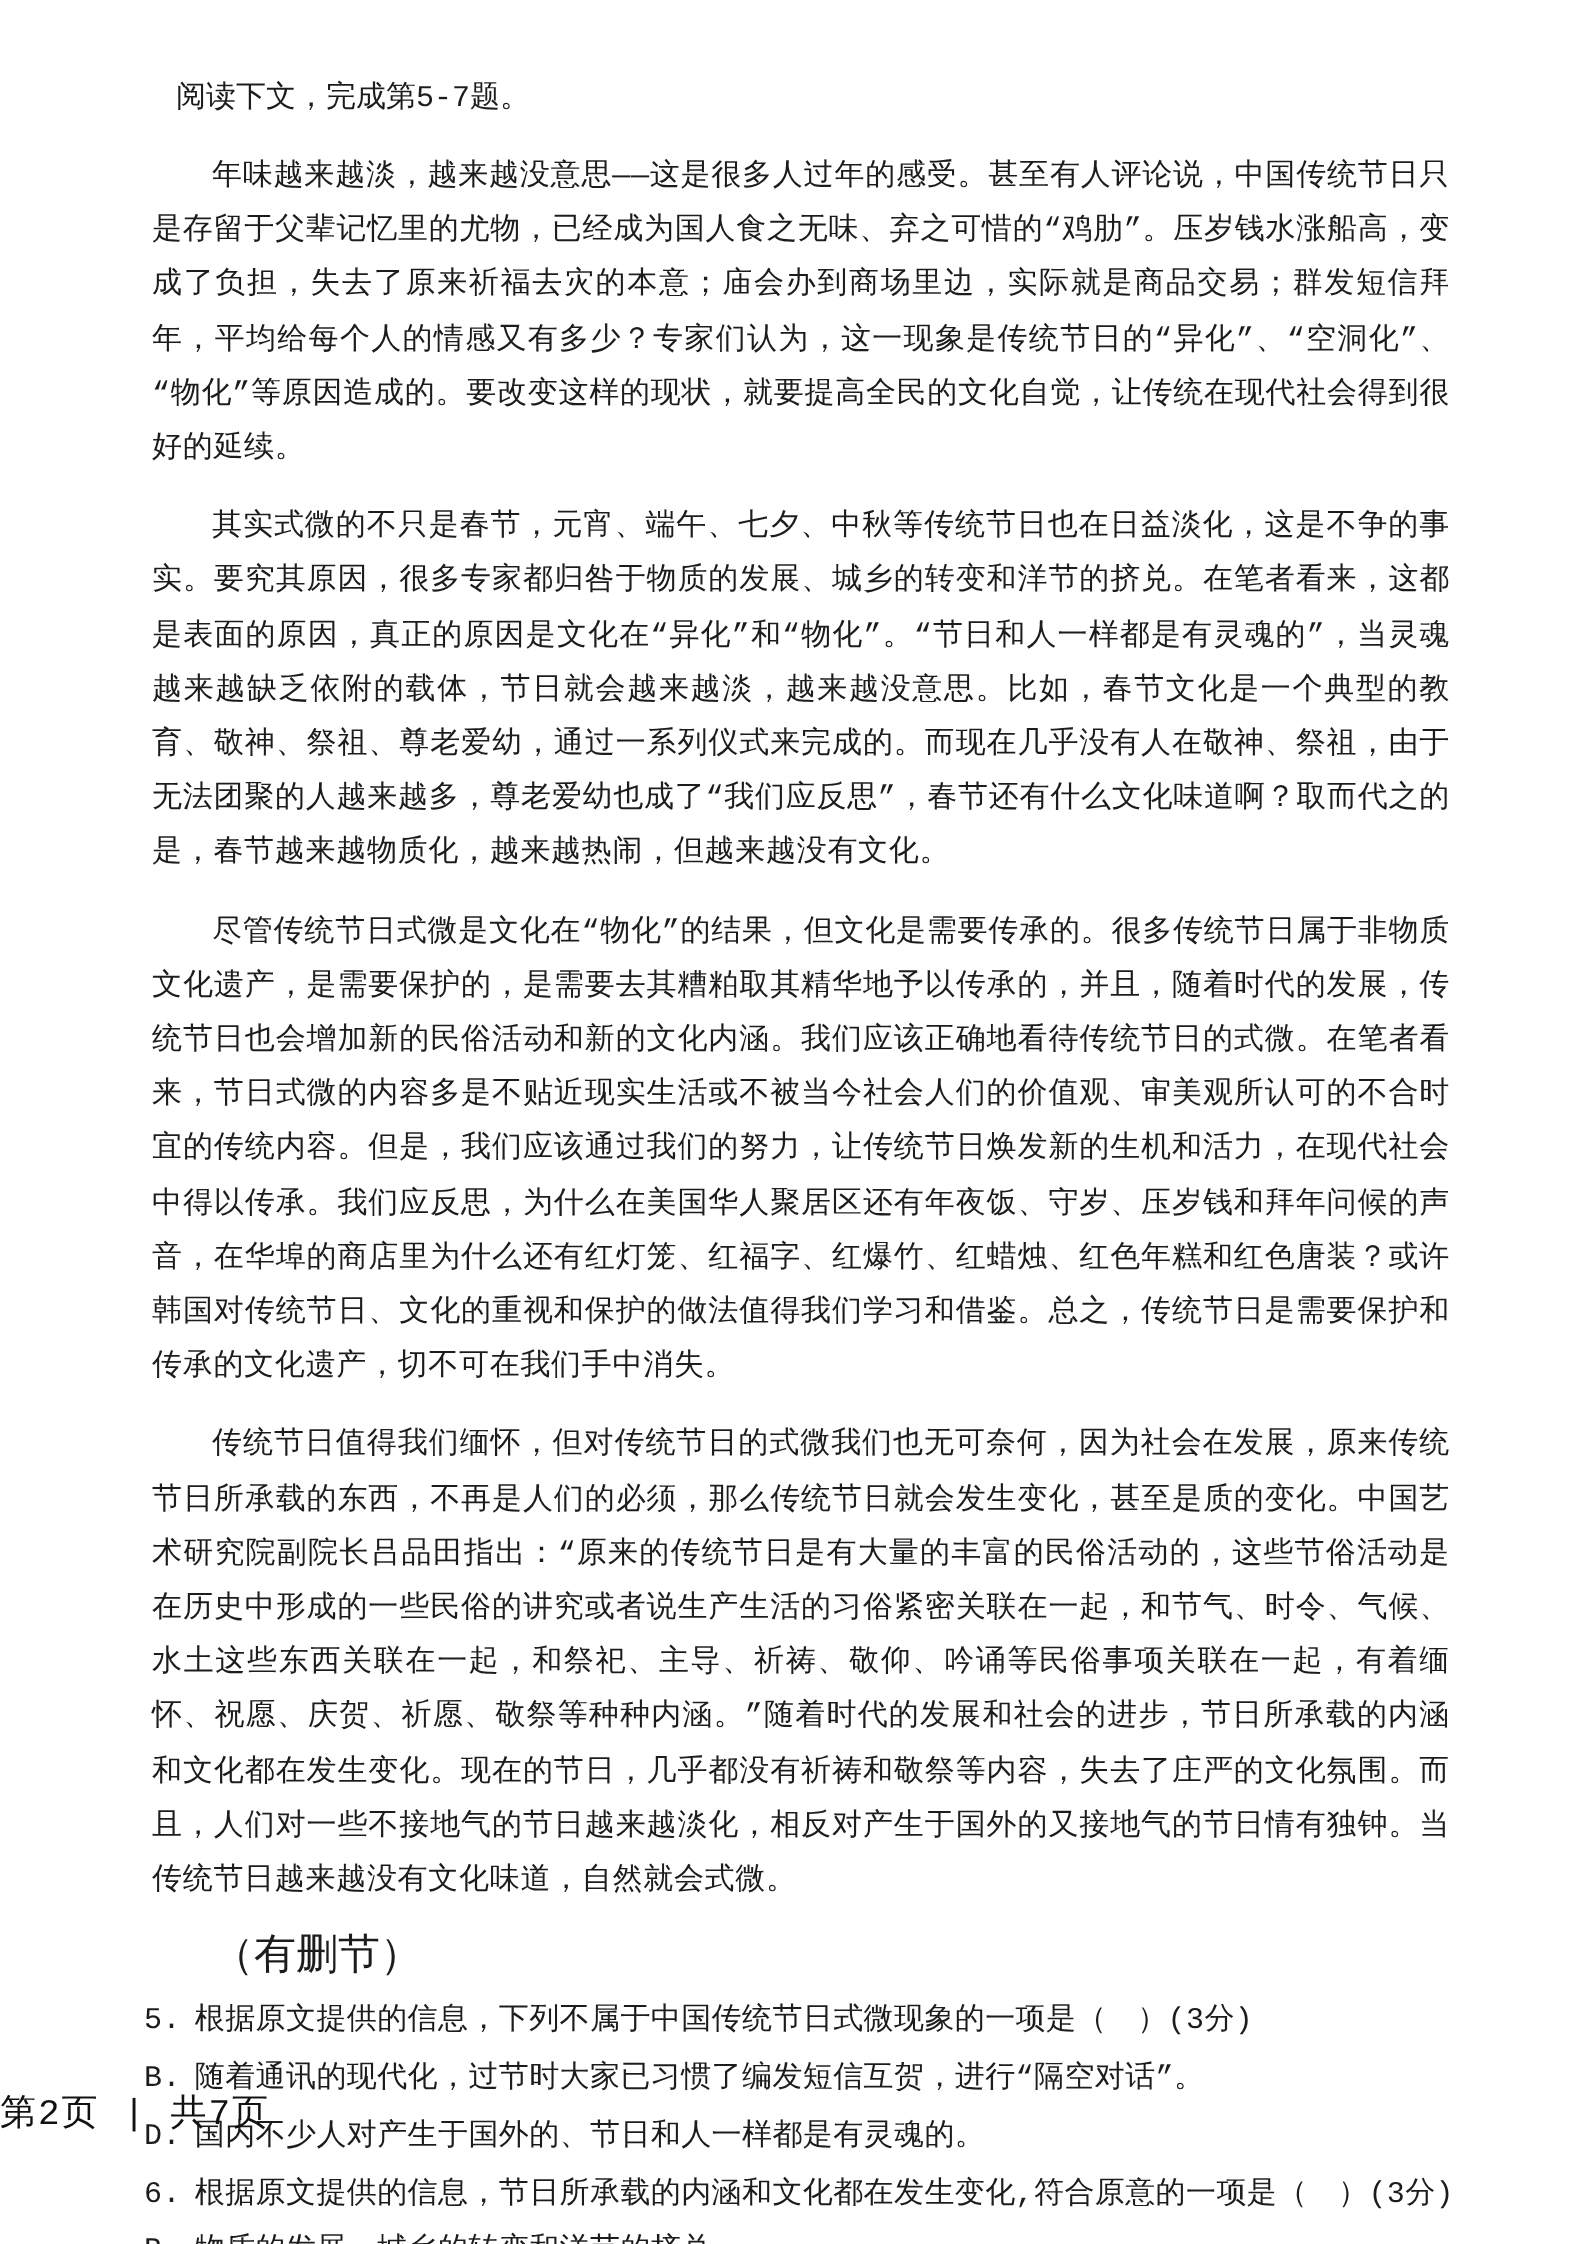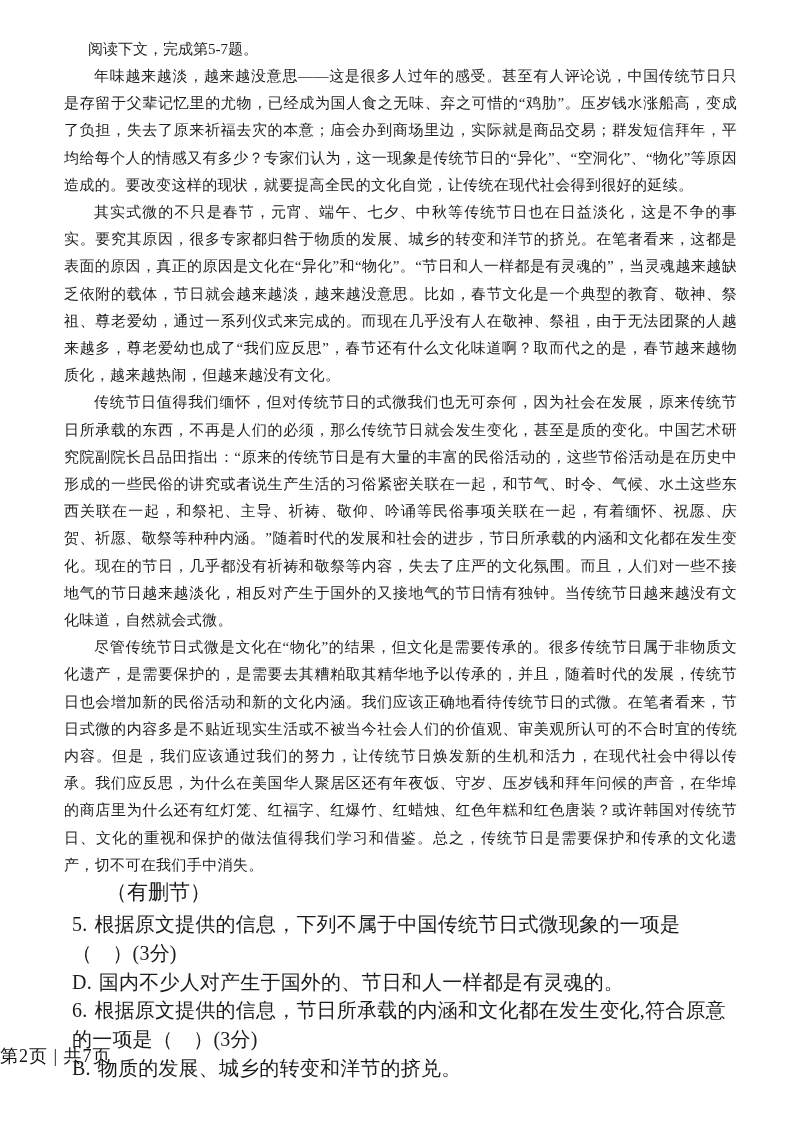--- a/index.html
+++ b/index.html
@@ -1,21 +1,21 @@
 <!DOCTYPE html>
 <html lang="zh"><head>
 <meta charset="utf-8">
 <style>
   html, body { margin: 0; padding: 0; background: #ffffff; }
   .page {
     position: relative;
     width: 793px;
     height: 1122px;
     background: #ffffff;
-    font-family: Liberation Serif, serif;
+    font-family: Liberation Mono, monospace;
     color: #1c1c1c;
     overflow: hidden;
   }
   .content {
     position: absolute;
     left: 64px;
     right: 56px;
     top: 36px;
   }
   .intro {
@@ -23,31 +23,31 @@
     line-height: 27px;
     text-indent: 1.6em;
     margin: 0;
   }
   .para {
     font-size: 15px;
     line-height: 27.2px;
     text-align: justify;
     text-indent: 2em;
     letter-spacing: 0.35px;
-    margin: 0;
+    margin: 12px;
   }
   .note {
     font-size: 21px;
     line-height: 27px;
     text-indent: 2em;
     margin: 0 0 4px 0;
   }
   .questions { padding-left: 8px; }
   .stem, .option {
-    font-size: 20px;
+    font-size: 15px;
     line-height: 28.8px;
     margin: 0;
     letter-spacing: 0.2px;
   }
   .qnum, .olabel { margin-right: 7px; }
   .footer {
     position: absolute;
     left: 0;
     right: 0;
     bottom: 54px;
@@ -60,29 +60,30 @@
 </head>
 <body>
 
 <div class="page">
   <div class="content">
 
     <p class="intro">阅读下文，完成第5-7题。</p>
 
     <p class="para">年味越来越淡，越来越没意思——这是很多人过年的感受。甚至有人评论说，中国传统节日只是存留于父辈记忆里的尤物，已经成为国人食之无味、弃之可惜的“鸡肋”。压岁钱水涨船高，变成了负担，失去了原来祈福去灾的本意；庙会办到商场里边，实际就是商品交易；群发短信拜年，平均给每个人的情感又有多少？专家们认为，这一现象是传统节日的“异化”、“空洞化”、“物化”等原因造成的。要改变这样的现状，就要提高全民的文化自觉，让传统在现代社会得到很好的延续。</p>
     <p class="para">其实式微的不只是春节，元宵、端午、七夕、中秋等传统节日也在日益淡化，这是不争的事实。要究其原因，很多专家都归咎于物质的发展、城乡的转变和洋节的挤兑。在笔者看来，这都是表面的原因，真正的原因是文化在“异化”和“物化”。“节日和人一样都是有灵魂的”，当灵魂越来越缺乏依附的载体，节日就会越来越淡，越来越没意思。比如，春节文化是一个典型的教育、敬神、祭祖、尊老爱幼，通过一系列仪式来完成的。而现在几乎没有人在敬神、祭祖，由于无法团聚的人越来越多，尊老爱幼也成了“我们应反思”，春节还有什么文化味道啊？取而代之的是，春节越来越物质化，越来越热闹，但越来越没有文化。</p>
+    <p class="para">尽管传统节日式微是文化在“物化”的结果，但文化是需要传承的。很多传统节日属于非物质文化遗产，是需要保护的，是需要去其糟粕取其精华地予以传承的，并且，随着时代的发展，传统节日也会增加新的民俗活动和新的文化内涵。我们应该正确地看待传统节日的式微。在笔者看来，节日式微的内容多是不贴近现实生活或不被当今社会人们的价值观、审美观所认可的不合时宜的传统内容。但是，我们应该通过我们的努力，让传统节日焕发新的生机和活力，在现代社会中得以传承。我们应反思，为什么在美国华人聚居区还有年夜饭、守岁、压岁钱和拜年问候的声音，在华埠的商店里为什么还有红灯笼、红福字、红爆竹、红蜡烛、红色年糕和红色唐装？或许韩国对传统节日、文化的重视和保护的做法值得我们学习和借鉴。总之，传统节日是需要保护和传承的文化遗产，切不可在我们手中消失。</p>
     <p class="para">传统节日值得我们缅怀，但对传统节日的式微我们也无可奈何，因为社会在发展，原来传统节日所承载的东西，不再是人们的必须，那么传统节日就会发生变化，甚至是质的变化。中国艺术研究院副院长吕品田指出：“原来的传统节日是有大量的丰富的民俗活动的，这些节俗活动是在历史中形成的一些民俗的讲究或者说生产生活的习俗紧密关联在一起，和节气、时令、气候、水土这些东西关联在一起，和祭祀、主导、祈祷、敬仰、吟诵等民俗事项关联在一起，有着缅怀、祝愿、庆贺、祈愿、敬祭等种种内涵。”随着时代的发展和社会的进步，节日所承载的内涵和文化都在发生变化。现在的节日，几乎都没有祈祷和敬祭等内容，失去了庄严的文化氛围。而且，人们对一些不接地气的节日越来越淡化，相反对产生于国外的又接地气的节日情有独钟。当传统节日越来越没有文化味道，自然就会式微。</p>
-    <p class="para">尽管传统节日式微是文化在“物化”的结果，但文化是需要传承的。很多传统节日属于非物质文化遗产，是需要保护的，是需要去其糟粕取其精华地予以传承的，并且，随着时代的发展，传统节日也会增加新的民俗活动和新的文化内涵。我们应该正确地看待传统节日的式微。在笔者看来，节日式微的内容多是不贴近现实生活或不被当今社会人们的价值观、审美观所认可的不合时宜的传统内容。但是，我们应该通过我们的努力，让传统节日焕发新的生机和活力，在现代社会中得以传承。我们应反思，为什么在美国华人聚居区还有年夜饭、守岁、压岁钱和拜年问候的声音，在华埠的商店里为什么还有红灯笼、红福字、红爆竹、红蜡烛、红色年糕和红色唐装？或许韩国对传统节日、文化的重视和保护的做法值得我们学习和借鉴。总之，传统节日是需要保护和传承的文化遗产，切不可在我们手中消失。</p>
 
     <p class="note">（有删节）</p>
 
     <div class="questions">
 
       <div class="question">
         <p class="stem"><span class="qnum">5.</span><span>根据原文提供的信息，下列不属于中国传统节日式微现象的一项是（　）(3分)</span></p>
+        <p class="option"><span class="olabel">B.</span><span>随着通讯的现代化，过节时大家已习惯了编发短信互贺，进行“隔空对话”。</span></p>
         <p class="option"><span class="olabel">D.</span><span>国内不少人对产生于国外的、节日和人一样都是有灵魂的。</span></p>
       </div>
 
       <div class="question">
         <p class="stem"><span class="qnum">6.</span><span>根据原文提供的信息，节日所承载的内涵和文化都在发生变化,符合原意的一项是（　）(3分)</span></p>
         <p class="option"><span class="olabel">B.</span><span>物质的发展、城乡的转变和洋节的挤兑。</span></p>
       </div>
 
     </div>
   </div>

